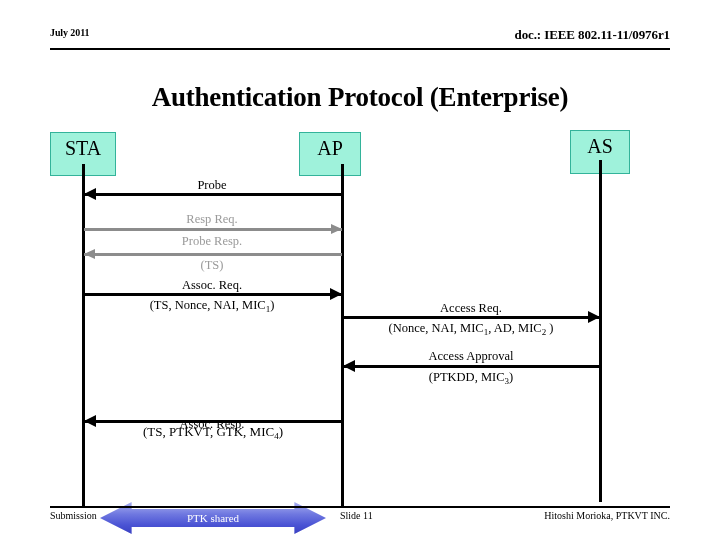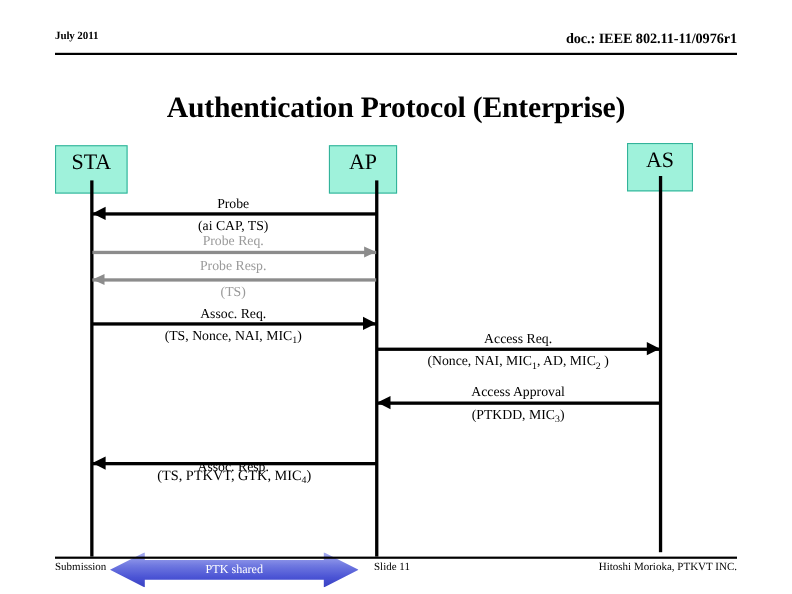--- a/index.html
+++ b/index.html
@@ -215,23 +215,22 @@
 
     <div class="lifeline ll-sta"></div>
     <div class="lifeline ll-ap"></div>
     <div class="lifeline ll-as"></div>
 
     <div class="lbl" style="left:84px; top:58px; width:256px;">Probe</div>
     <div class="msg" style="left:84px; top:73px; width:258px;">
       <div class="msg-line black" style="width:258px;"></div>
       <div class="head head-left black" style="left:0px;"></div>
     </div>
-    <div class="lbl" style="left:84px; top:78px; width:256px;"><span>(ai CAP, TS)</span></div>
-
-    <div class="lbl gray" style="left:84px; top:92px; width:256px;">Probe Req.</div>
+
+    <div class="lbl gray" style="left:84px; top:92px; width:256px;">Resp Req.</div>
     <div class="msg" style="left:84px; top:108px; width:258px;">
       <div class="msg-line gray" style="width:258px;"></div>
       <div class="head head-right gray" style="left:247px;"></div>
     </div>
 
     <div class="lbl gray" style="left:84px; top:114px; width:256px;">Probe Resp.</div>
     <div class="msg" style="left:84px; top:133px; width:258px;">
       <div class="msg-line gray" style="width:258px;"></div>
       <div class="head head-left gray" style="left:0px;"></div>
     </div>

